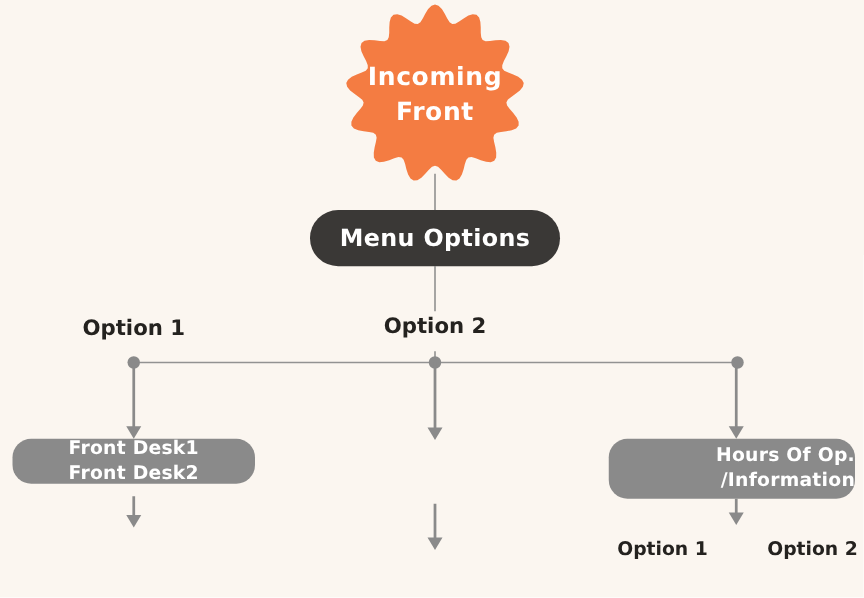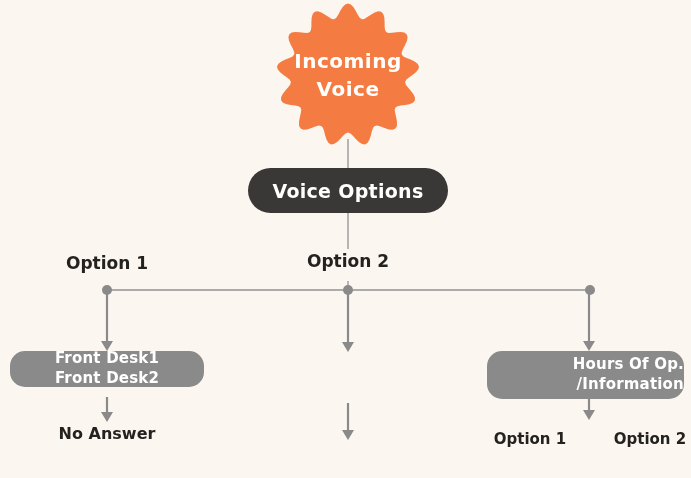--- a/index.html
+++ b/index.html
@@ -60,33 +60,32 @@
     <polygon points="101,412 113,412 107,422" fill="var(--arrow)"></polygon>
     <line x1="348" y1="403" x2="348" y2="431" stroke="var(--arrow)" stroke-width="2.2"></line>
     <polygon points="342,430 354,430 348,440" fill="var(--arrow)"></polygon>
     <line x1="589" y1="399" x2="589" y2="411" stroke="var(--arrow)" stroke-width="2.2"></line>
     <polygon points="583,410 595,410 589,420" fill="var(--arrow)"></polygon>
   </svg>
 
   <svg class="badge" viewBox="0 0 150 150" aria-hidden="true">
     <path fill="var(--orange)" d="M75.0 3.5L77.8 4.5L80.5 7.2L82.8 11.0L84.8 14.8L86.7 17.7L88.8 19.2L91.3 18.9L94.3 17.1L97.9 14.7L101.7 12.4L105.2 11.3L108.2 11.7L110.3 13.9L111.3 17.5L111.6 21.9L111.6 26.2L112.0 29.7L113.1 32.0L115.5 32.9L119.0 32.7L123.3 32.2L127.7 32.0L131.4 32.6L133.8 34.4L134.6 37.3L133.9 41.0L132.1 45.0L130.1 48.8L128.8 52.1L128.8 54.6L130.4 56.5L133.6 58.0L137.6 59.6L141.6 61.4L144.6 63.7L146.0 66.4L145.3 69.3L142.9 72.3L139.5 75.0L136.0 77.5L133.2 79.7L132.1 81.9L132.7 84.4L134.8 87.2L137.6 90.4L140.3 93.9L141.9 97.3L141.9 100.4L139.9 102.7L136.4 104.2L132.1 105.0L127.8 105.5L124.4 106.2L122.3 107.7L121.7 110.1L122.3 113.6L123.3 117.8L124.0 122.1L123.9 125.9L122.4 128.5L119.6 129.7L115.9 129.4L111.6 128.1L107.6 126.6L104.2 125.6L101.7 125.9L100.1 127.8L98.9 131.1L97.9 135.3L96.5 139.5L94.6 142.8L92.1 144.4L89.1 144.1L85.9 142.1L82.8 139.0L79.9 135.8L77.4 133.4L75.0 132.5L72.6 133.4L70.1 135.8L67.2 139.0L64.1 142.1L60.9 144.1L57.9 144.4L55.4 142.8L53.5 139.5L52.1 135.3L51.1 131.1L49.9 127.8L48.3 125.9L45.8 125.6L42.4 126.6L38.4 128.1L34.1 129.4L30.4 129.7L27.6 128.5L26.1 125.9L26.0 122.1L26.7 117.8L27.7 113.6L28.3 110.1L27.7 107.7L25.6 106.2L22.2 105.5L17.9 105.0L13.6 104.2L10.1 102.7L8.1 100.4L8.1 97.3L9.7 93.9L12.4 90.4L15.2 87.2L17.3 84.4L17.9 81.9L16.8 79.7L14.0 77.5L10.5 75.0L7.1 72.3L4.7 69.3L4.0 66.4L5.4 63.7L8.4 61.4L12.4 59.6L16.4 58.0L19.6 56.5L21.2 54.6L21.2 52.1L19.9 48.8L17.9 45.0L16.1 41.0L15.4 37.3L16.2 34.4L18.6 32.6L22.3 32.0L26.7 32.2L31.0 32.7L34.5 32.9L36.9 32.0L38.0 29.7L38.4 26.2L38.4 21.9L38.7 17.5L39.7 13.9L41.8 11.7L44.8 11.3L48.3 12.4L52.1 14.7L55.7 17.1L58.7 18.9L61.2 19.2L63.3 17.7L65.2 14.8L67.2 11.0L69.5 7.2L72.2 4.5L75.0 3.5Z"></path>
   </svg>
-  <div class="incoming">Incoming Voice</div>
+  <div class="incoming">Incoming Front</div>
 
-  <div class="node pill-dark">Voice Options</div>
+  <div class="node pill-dark">Menu Options</div>
 
   <div class="lbl lbl-opt" style="left:47px;top:253px;">Option 1</div>
   <div class="lbl lbl-opt" style="left:288px;top:251px;">Option 2</div>
 
   <div class="node pill-gray pill-left">
     <div>Front Desk1</div>
     <div>Front Desk2</div>
   </div>
   <div class="node pill-gray pill-right">
     <div>Hours Of Op.</div>
     <div>/Information</div>
   </div>
 
-  <div class="lbl" style="left:42px;top:424px;width:130px;font-size:16px;">No Answer</div>
   <div class="lbl" style="left:475px;top:430px;width:110px;font-size:15px;">Option 1</div>
   <div class="lbl" style="left:594px;top:430px;width:112px;font-size:15px;">Option 2</div>
 
 </div>
 
 </body></html>

